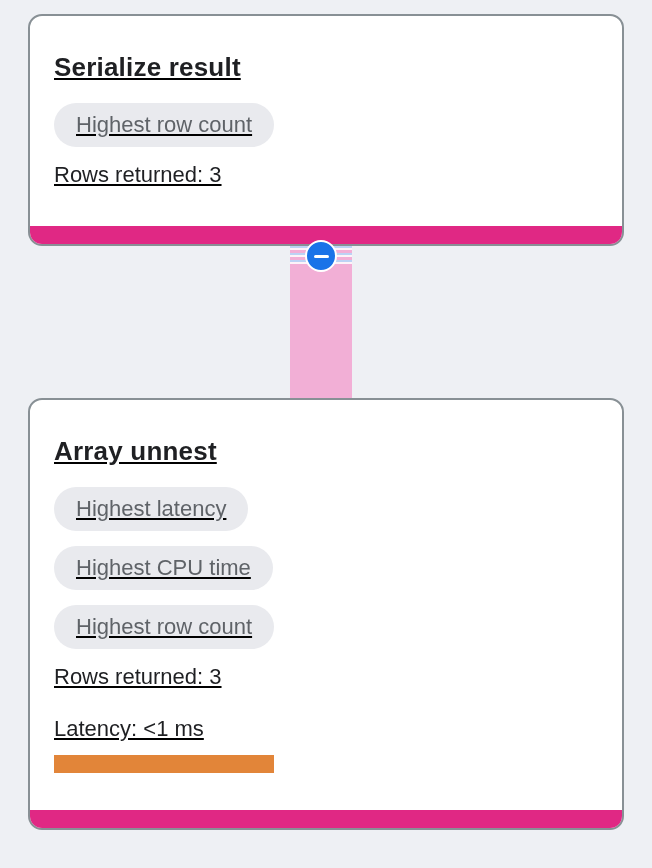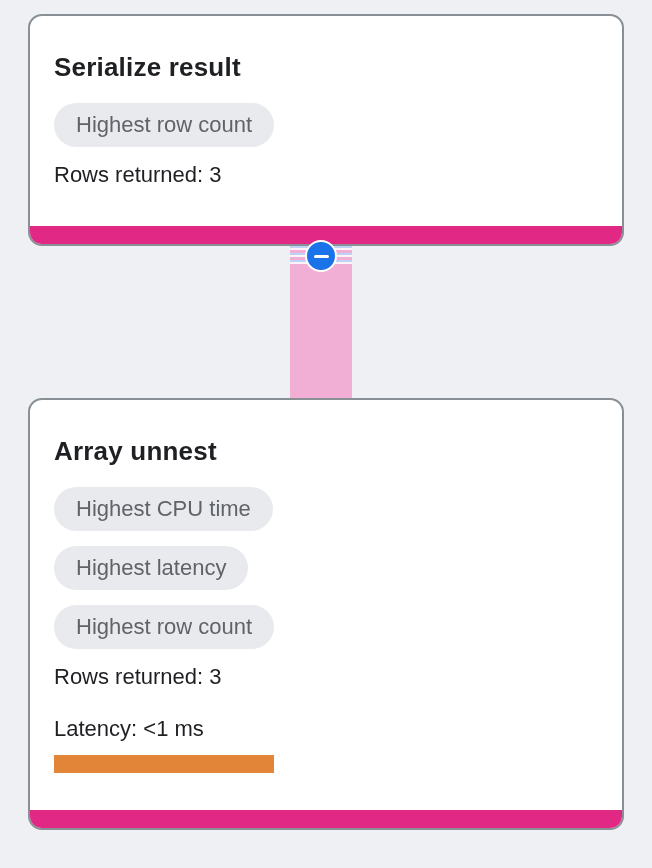--- a/index.html
+++ b/index.html
@@ -16,20 +16,21 @@
 
   .node {
     position: absolute;
     left: 28px;
     width: 596px;
     background: var(--card-bg, #ffffff);
     border: 2px solid var(--card-border, #889095);
     border-radius: 14px;
     overflow: hidden;
     padding: 36px 24px 0 24px;
+    text-decoration: underline;
   }
   .node-top    { top: 14px;  height: 232px; }
   .node-bottom { top: 398px; height: 432px; }
 
   .accent-strip {
     position: absolute;
     left: 0; right: 0; bottom: 0;
     height: 18px;
     background: var(--accent-pink, #e02884);
   }
@@ -133,22 +134,22 @@
   </div>
 
   <div class="edge"></div>
   <div class="edge-stripes"></div>
   <div class="collapse-btn">
     <div class="minus-glyph"></div>
   </div>
 
   <div class="node node-bottom">
     <div class="node-title">Array unnest</div>
+    <div class="badge">Highest latency</div>
     <div class="badge">Highest CPU time</div>
-    <div class="badge">Highest latency</div>
     <div class="badge">Highest row count</div>
     <div class="rows">Rows returned: 3</div>
     <div class="metrics">
       <div class="metric">
         <div class="metric-label">Latency: &lt;1 ms</div>
         <div class="metric-bar"></div>
       </div>
     </div>
     <div class="accent-strip"></div>
   </div>

